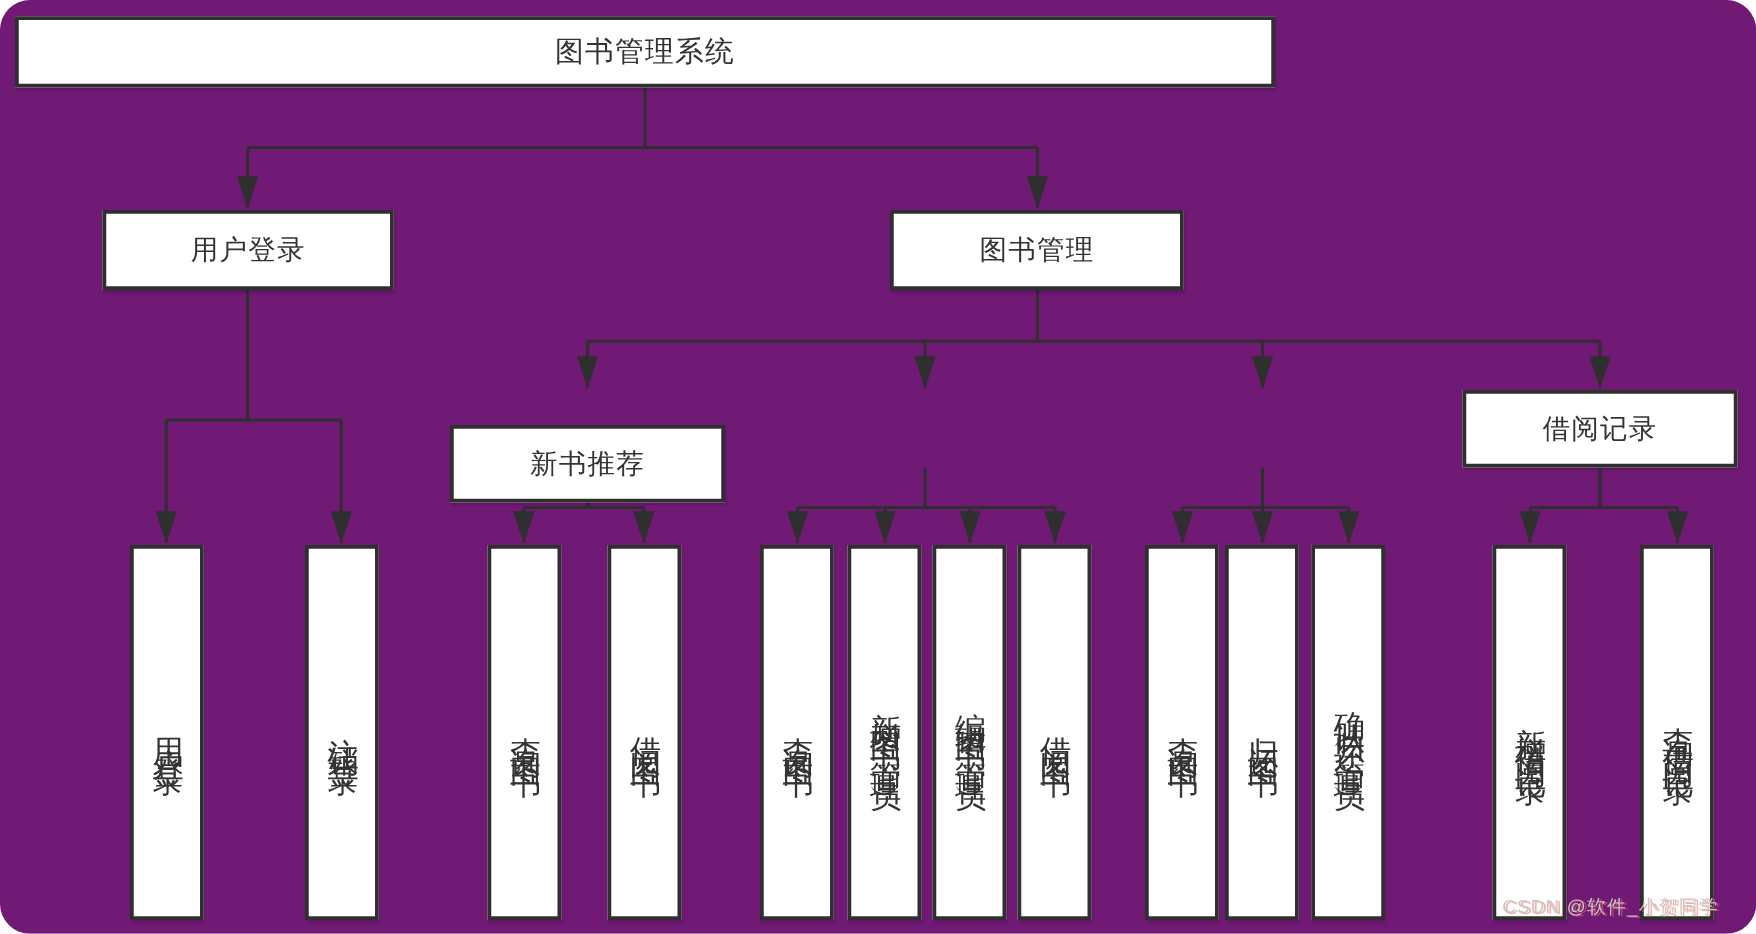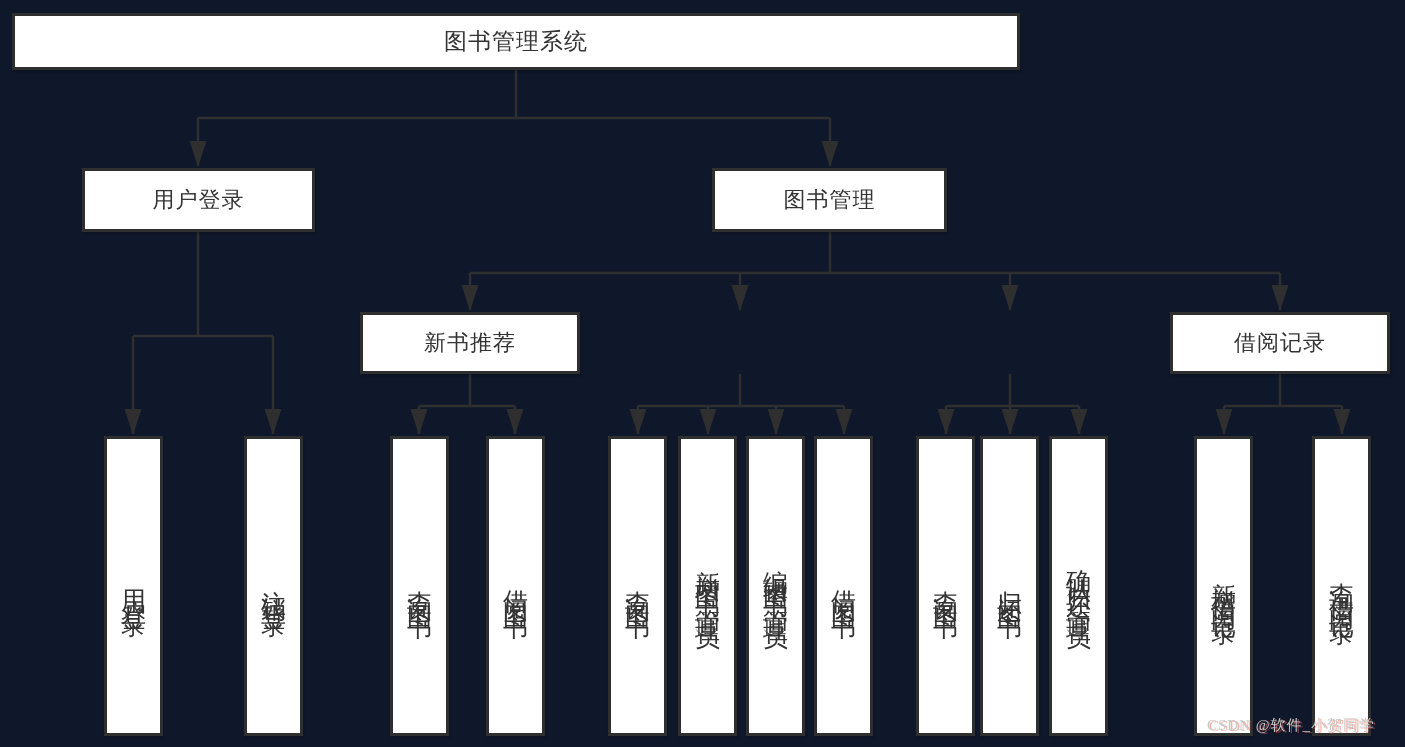--- a/index.html
+++ b/index.html
@@ -1,23 +1,24 @@
 <!DOCTYPE html>
 <html><head>
 <meta charset="utf-8">
 <style>
   html, body { margin: 0; padding: 0; background: #ffffff; }
   #stage {
     position: relative;
     width: 1405px;
     height: 747px;
-    background: #0f172a;
-    font-family: Liberation Serif, serif;
+    background: #701a75;
+    font-family: Liberation Sans, sans-serif;
     color: #333333;
     overflow: hidden;
+    border-radius: 24px;
   }
   #connectors {
     position: absolute;
     left: 0; top: 0;
     width: 1405px; height: 747px;
     pointer-events: none;
   }
   .node {
     position: absolute;
     box-sizing: border-box;
@@ -106,21 +107,21 @@
     <span>图书管理系统</span>
   </div>
 
   <div class="node h-node" style="left:82px; top:168px; width:233px; height:64px;">
     <span>用户登录</span>
   </div>
   <div class="node h-node" style="left:712px; top:168px; width:235px; height:64px;text-align:center;">
     <span>图书管理</span>
   </div>
 
-  <div class="node h-node lvl3" style="left:360px;">
+  <div class="node h-node lvl3" style="left:360px;margin-top:28px;">
     <span>新书推荐</span>
   </div>
   <div class="node h-node lvl3" style="left:1170px;">
     <span>借阅记录</span>
   </div>
 
   <div class="node v-node leaf" style="left:104px;">
     <span class="vtext">用户登录</span>
   </div>
   <div class="node v-node leaf" style="left:244px;">

